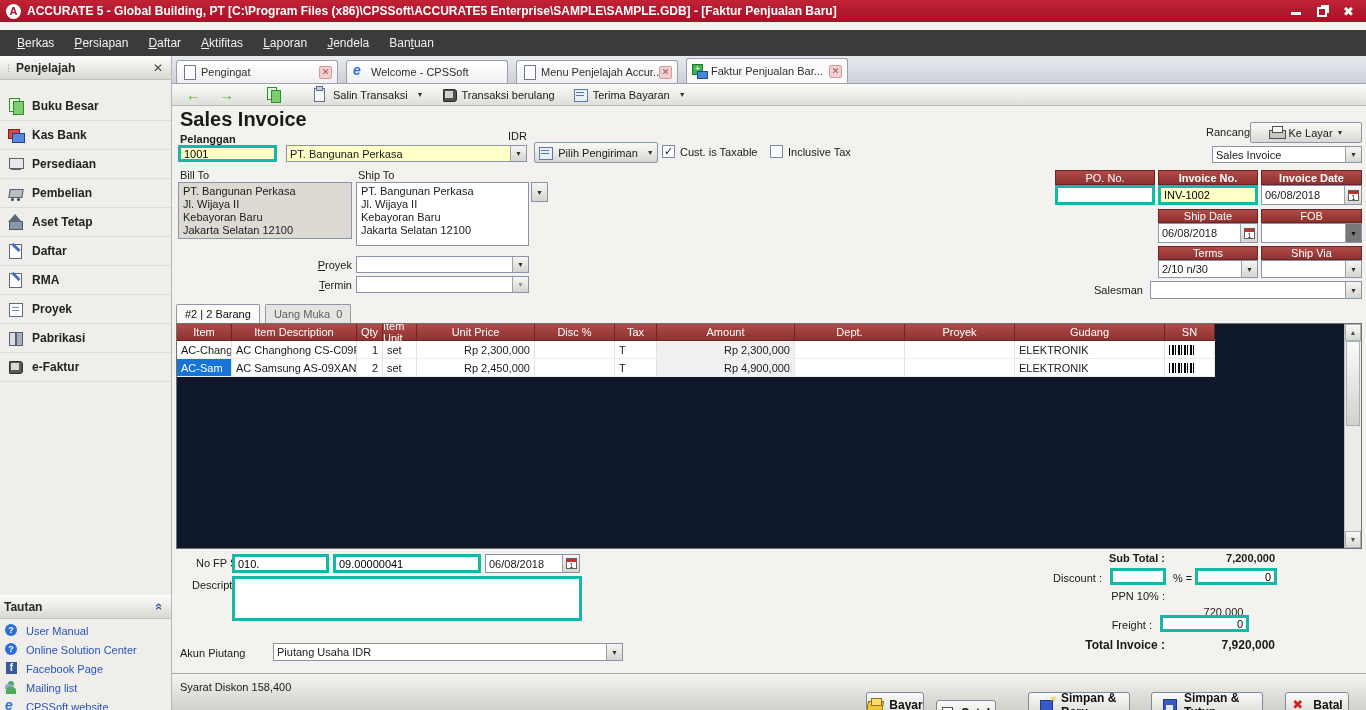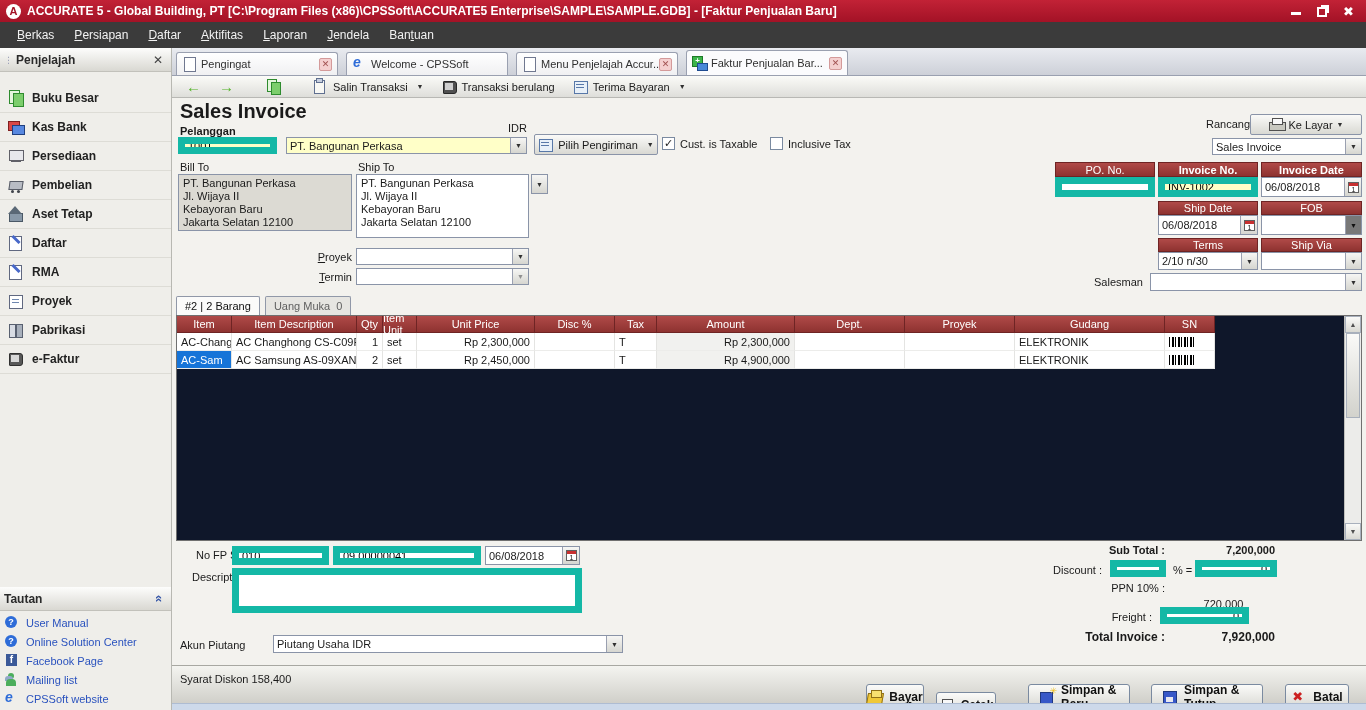--- a/index.html
+++ b/index.html
@@ -10,21 +10,21 @@
   
   .titlebar { height:22px; background:linear-gradient(#C22236,#A31226); color:#fff; display:flex; align-items:center; padding:0 6px; }
   .logo { width:15px; height:15px; border-radius:50%; background:#fff; color:#A31226; font-weight:bold; font-size:11px; display:flex; align-items:center; justify-content:center; margin-right:6px; }
   .titlebar .title { font-weight:bold; font-size:12px; white-space:nowrap; overflow:hidden; flex:1; }
   .wincontrols { display:flex; gap:16px; margin-right:6px; }
   .wbtn { color:#fff; font-weight:bold; font-size:13px; line-height:13px; cursor:default; }
   .wbtn.min { width:10px; border-bottom:3px solid #fff; height:10px; }
   .wbtn.res { width:10px; height:10px; border:2px solid #fff; box-shadow:3px -3px 0 -1px #fff; margin-top:2px; }
 
   
-  .menubar { height:26px; background:#3B3B3B; display:flex; align-items:center; padding-left:8px; gap:2px; }
+  .menubar { height:26px; background:#3B3B3B; display:flex; align-items:center; padding-left:8px; gap:2px;margin-top:8px; }
   .menu-item { color:#F2F2F2; font-size:12px; padding:4px 9px; }
   .menu-item u { text-decoration:underline; }
 
   
   .mainrow { display:flex; height:662px; }
 
   
   .sidebar { width:172px; background:#EFEEEA; border-right:1px solid #B8B8B2; display:flex; flex-direction:column; }
   .panel-head { height:24px; background:linear-gradient(#FDFDFC,#D9D8D2); border-bottom:1px solid #C2C1BB; display:flex; align-items:center; padding:0 8px 0 4px; }
   .grip { color:#9AA0B8; font-size:9px; letter-spacing:-1px; margin-right:4px; }
@@ -95,21 +95,21 @@
   .tbi-book::before { content:""; position:absolute; left:1px; top:2px; width:12px; height:11px; background:#505050; border:1px solid #282828; border-radius:1px 3px 3px 1px; }
   .tbi-book::after { content:""; position:absolute; left:3px; top:4px; width:8px; height:7px; background:#D0D0D0; }
   .tbi-list::before { content:""; position:absolute; left:1px; top:2px; width:12px; height:11px; background:#E8F0F8; border:1px solid #5878A8; }
   .tbi-list::after { content:""; position:absolute; left:3px; top:5px; width:8px; height:1px; background:#5878A8; box-shadow:0 3px 0 #5878A8; }
 
   
   .form { position:relative; flex:1; background:#F3F2EE; }
   .abs { position:absolute; }
   .lbl { font-size:11px; color:#1a1a1a; white-space:nowrap; }
   .b { font-weight:bold; }
-  .field, input.field { border:7px solid #14b8a6; background:#fff; font-size:11px; font-family:inherit; padding:1px 3px; height:17px; }
+  .field, input.field { border:3px solid #14b8a6; background:#fff; font-size:11px; font-family:inherit; padding:1px 3px; height:17px; }
   .yellow { background:#FFFFC8 !important; }
   .combo { display:flex; align-items:center; border:1px solid #8A94A8; background:#fff; height:17px; }
   .combo .cv { flex:1; padding:0 3px; white-space:nowrap; overflow:hidden; }
   .combo-btn { width:16px; height:100%; background:linear-gradient(#F6F6F4,#D6D6D0); border-left:1px solid #9AA0B0; display:flex; align-items:center; justify-content:center; font-size:7px; color:#303030; flex:none; }
   .combo-btn.dark { background:#787878; color:#101010; }
   .combo-btn.dis { color:#909090; }
   .hcell { background:linear-gradient(#B04A48,#8E3230); color:#fff; text-align:center; font-size:11px; border:1px solid #6E2424; display:flex; align-items:center; justify-content:center; }
   .calbtn { width:17px; height:100%; background:linear-gradient(#F6F6F4,#D6D6D0); border-left:1px solid #9AA0B0; display:flex; align-items:center; justify-content:center; flex:none; }
   .cal { width:11px; height:11px; background:#fff; border:1px solid #606060; position:relative; }
   .cal::before { content:""; position:absolute; left:0; top:0; width:100%; height:3px; background:#C83030; }

